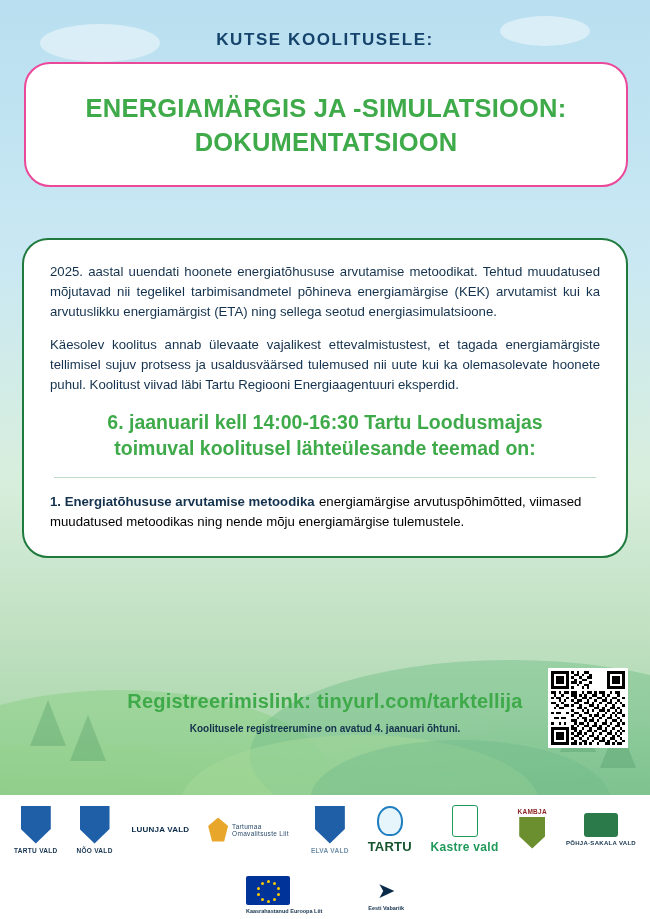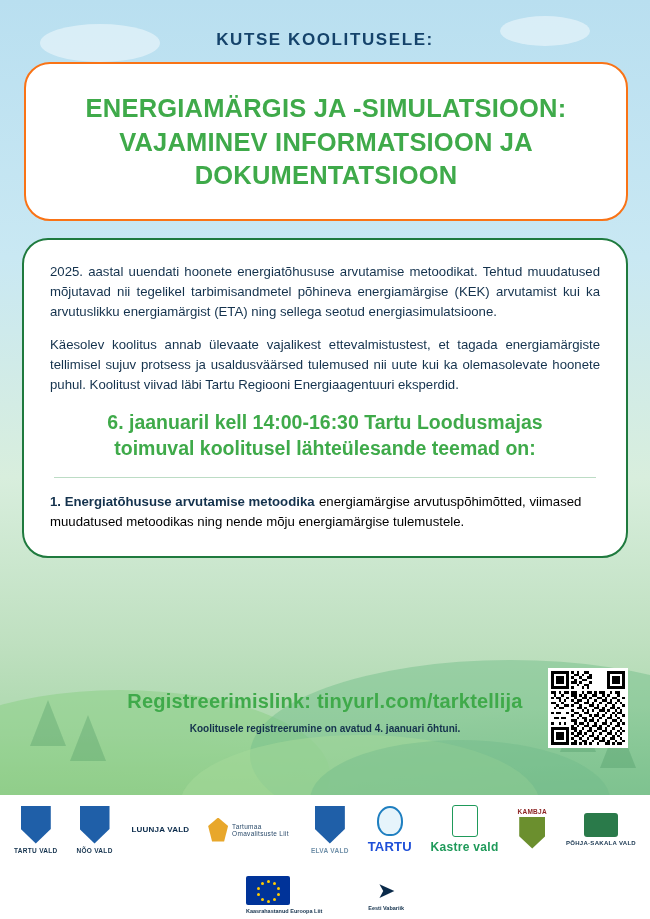--- a/index.html
+++ b/index.html
@@ -47,21 +47,21 @@
     position: absolute; top: 30px; left: 0; right: 0;
     text-align: center;
     font-size: 17px; font-weight: bold; letter-spacing: 1.6px;
     color: #15436b;
   }
 
   
   .title-card {
     position: absolute; left: 24px; right: 22px; top: 62px;
     background: #ffffff;
-    border: 2px solid #f97316;
+    border: 2px solid #ec4899;
     border-radius: 26px;
     padding: 28px 30px 26px;
     text-align: center;
   }
   .title-card .line {
     font-size: 25.5px; font-weight: bold; line-height: 1.32;
     color: #3faa4a; letter-spacing: .2px;
   }
 
   
@@ -171,21 +171,20 @@
   <div class="tree" style="left:560px;top:706px;"></div>
   <div class="tree" style="left:600px;top:722px;"></div>
 </div>
 
 <div class="white-sheet"></div>
 
 <div class="kutse">KUTSE KOOLITUSELE:</div>
 
 <div class="title-card">
   <div class="line">ENERGIAMÄRGIS JA -SIMULATSIOON:</div>
-  <div class="line">VAJAMINEV INFORMATSIOON JA</div>
   <div class="line">DOKUMENTATSIOON</div>
 </div>
 
 <div class="body-card">
   <p class="para">2025. aastal uuendati hoonete energiatõhususe arvutamise metoodikat. Tehtud muudatused mõjutavad nii tegelikel tarbimisandmetel põhineva energiamärgise (KEK) arvutamist kui ka arvutuslikku energiamärgist (ETA) ning sellega seotud energiasimulatsioone.</p>
   <p class="para">Käesolev koolitus annab ülevaate vajalikest ettevalmistustest, et tagada energiamärgiste tellimisel sujuv protsess ja usaldusväärsed tulemused nii uute kui ka olemasolevate hoonete puhul. Koolitust viivad läbi Tartu Regiooni Energiaagentuuri eksperdid.</p>
 
   <div class="when">
     <div>6. jaanuaril kell 14:00-16:30 Tartu Loodusmajas</div>
     <div>toimuval koolitusel lähteülesande teemad on:</div>
@@ -442,21 +441,21 @@
     <div class="cap" style="text-align:left;max-width:60px;font-weight:normal;color:#2a4a6a;">Tartumaa Omavalitsuste Liit</div>
   </div>
 
   <div class="logo">
     <div class="shield" style="background:#1f5fa8"></div>
     <div class="cap" style="color:#6f8fa8">ELVA VALD</div>
   </div>
 
   <div class="logo">
     <div style="width:26px;height:30px;margin:0 auto 3px;border:2px solid #1f7fc0;border-radius:50% 50% 45% 45%;background:#e6f4fb;"></div>
-    <div class="wordmark" style="color:#1d4ed8;font-size:13px;">TARTU</div>
+    <div class="wordmark" style="color:#14532d;font-size:13px;">TARTU</div>
   </div>
 
   <div class="logo">
     <div class="shield" style="background:#ffffff;border:1.5px solid #1f9a5a;clip-path:none;width:26px;height:32px;border-radius:3px;"></div>
     <div class="cap" style="color:#1f9a5a;font-size:12px;">Kastre vald</div>
   </div>
 
   <div class="logo">
     <div class="cap" style="color:#8a1f1f;margin-bottom:2px;">KAMBJA</div>
     <div class="shield" style="background:#6b8f2e;width:26px;height:32px;"></div>

